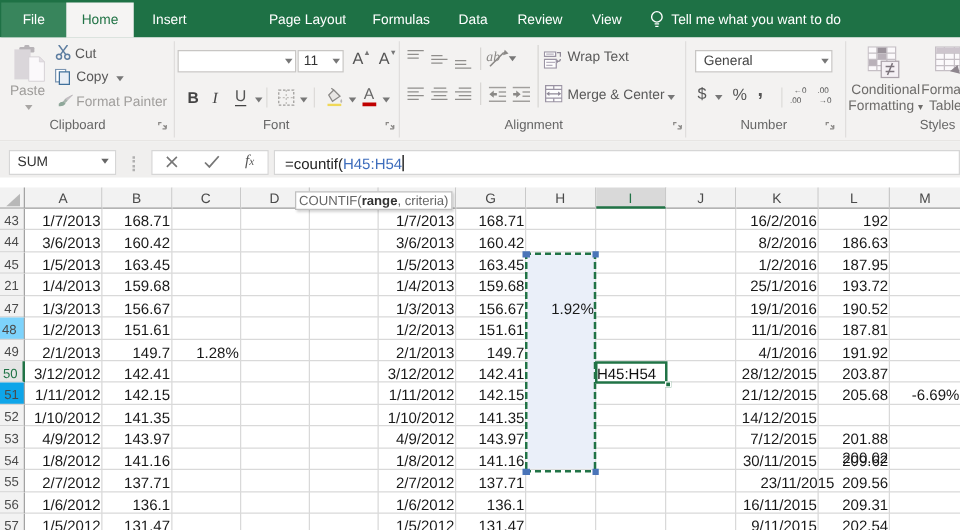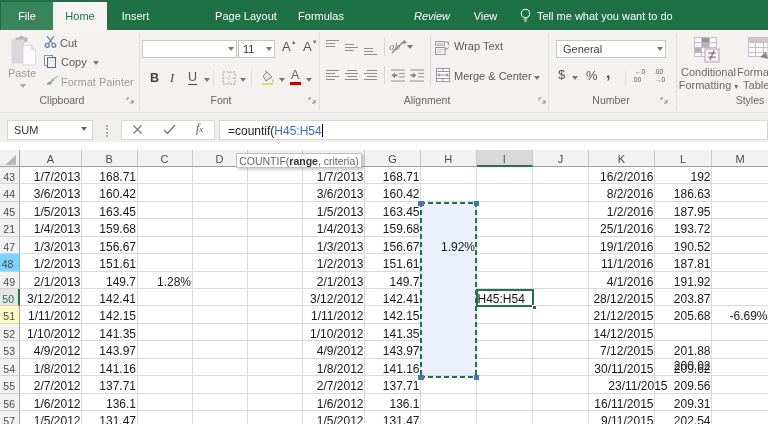--- a/index.html
+++ b/index.html
@@ -19,21 +19,22 @@
 </style></head><body>
 <div id="app">
 <div class="abs" style="left:0;top:0;width:768px;height:30px;background:#1e7145;"></div>
 <div class="abs" style="left:1px;top:2px;width:52px;height:28px;background:#38855c;"></div>
 <div class="tab" style="left:1px;width:52px;">File</div>
 <div class="abs" style="left:53px;top:2px;width:54px;height:28px;background:#f5f4f3;"></div>
 <div class="tab" style="left:53px;width:54px;color:#217346;">Home</div>
 <div class="tab" style="left:90.5px;width:90px;">Insert</div>
 <div class="tab" style="left:201px;width:90px;">Page Layout</div>
 <div class="tab" style="left:276px;width:90px;">Formulas</div>
-<div class="tab" style="left:387px;width:90px;font-style:italic;">Review</div>
+<div class="tab" style="left:333.5px;width:90px;">Data</div>
+<div class="tab" style="left:387px;width:90px;">Review</div>
 <div class="tab" style="left:440.5px;width:90px;">View</div>
 <svg class="abs" style="left:519px;top:8px;" width="13" height="15" viewBox="0 0 13 15">
 <circle cx="6.5" cy="5.5" r="4.2" fill="none" stroke="#fff" stroke-width="1.1"></circle>
 <line x1="4.7" y1="11" x2="8.3" y2="11" stroke="#fff" stroke-width="1"></line>
 <line x1="5.2" y1="13" x2="7.8" y2="13" stroke="#fff" stroke-width="1"></line>
 </svg>
 <div class="tab" style="left:537px;width:140px;text-align:left;">Tell me what you want to do</div>
 <div class="abs" style="left:0;top:30px;width:768px;height:83px;background:#f3f2f1;border-bottom:1px solid #e7e5e3;"></div>
 <div class="vsep" style="left:139px;"></div>
 <div class="vsep" style="left:319px;"></div>
@@ -324,21 +325,21 @@
 <div class="cell" style="left:589px;top:271.58px;width:66px;height:17.43px;">4/1/2016</div>
 <div class="cell" style="left:655px;top:271.58px;width:57px;height:17.43px;">191.92</div>
 <div class="rowh" style="left:0;top:289.01px;width:20px;height:17.43px;background:#e5e5e5;color:#217346;border-right:2px solid #217346;">50</div>
 <div class="abs" style="left:20px;top:305.44px;width:748px;height:1px;background:#d9d9d9;"></div>
 <div class="cell" style="left:20px;top:289.01px;width:62px;height:17.43px;">3/12/2012</div>
 <div class="cell" style="left:82px;top:289.01px;width:55.5px;height:17.43px;">142.41</div>
 <div class="cell" style="left:303px;top:289.01px;width:62px;height:17.43px;">3/12/2012</div>
 <div class="cell" style="left:365px;top:289.01px;width:56px;height:17.43px;">142.41</div>
 <div class="cell" style="left:589px;top:289.01px;width:66px;height:17.43px;">28/12/2015</div>
 <div class="cell" style="left:655px;top:289.01px;width:57px;height:17.43px;">203.87</div>
-<div class="rowh" style="left:0;top:306.44px;width:20px;height:17.43px;background:#fef9c3;color:#4a4a4a;border-right:1px solid #a3a3a3;">51</div>
+<div class="rowh" style="left:0;top:306.44px;width:20px;height:17.43px;background:#0ea5e9;color:#4a4a4a;border-right:1px solid #a3a3a3;">51</div>
 <div class="abs" style="left:20px;top:322.87px;width:748px;height:1px;background:#d9d9d9;"></div>
 <div class="cell" style="left:20px;top:306.44px;width:62px;height:17.43px;">1/11/2012</div>
 <div class="cell" style="left:82px;top:306.44px;width:55.5px;height:17.43px;">142.15</div>
 <div class="cell" style="left:303px;top:306.44px;width:62px;height:17.43px;">1/11/2012</div>
 <div class="cell" style="left:365px;top:306.44px;width:56px;height:17.43px;">142.15</div>
 <div class="cell" style="left:589px;top:306.44px;width:66px;height:17.43px;">21/12/2015</div>
 <div class="cell" style="left:655px;top:306.44px;width:57px;height:17.43px;">205.68</div>
 <div class="cell" style="left:712px;top:306.44px;width:57px;height:17.43px;">-6.69%</div>
 <div class="rowh" style="left:0;top:323.87px;width:20px;height:17.43px;background:#f2f2f2;color:#4a4a4a;border-right:1px solid #a3a3a3;">52</div>
 <div class="abs" style="left:20px;top:340.3px;width:748px;height:1px;background:#d9d9d9;"></div>

